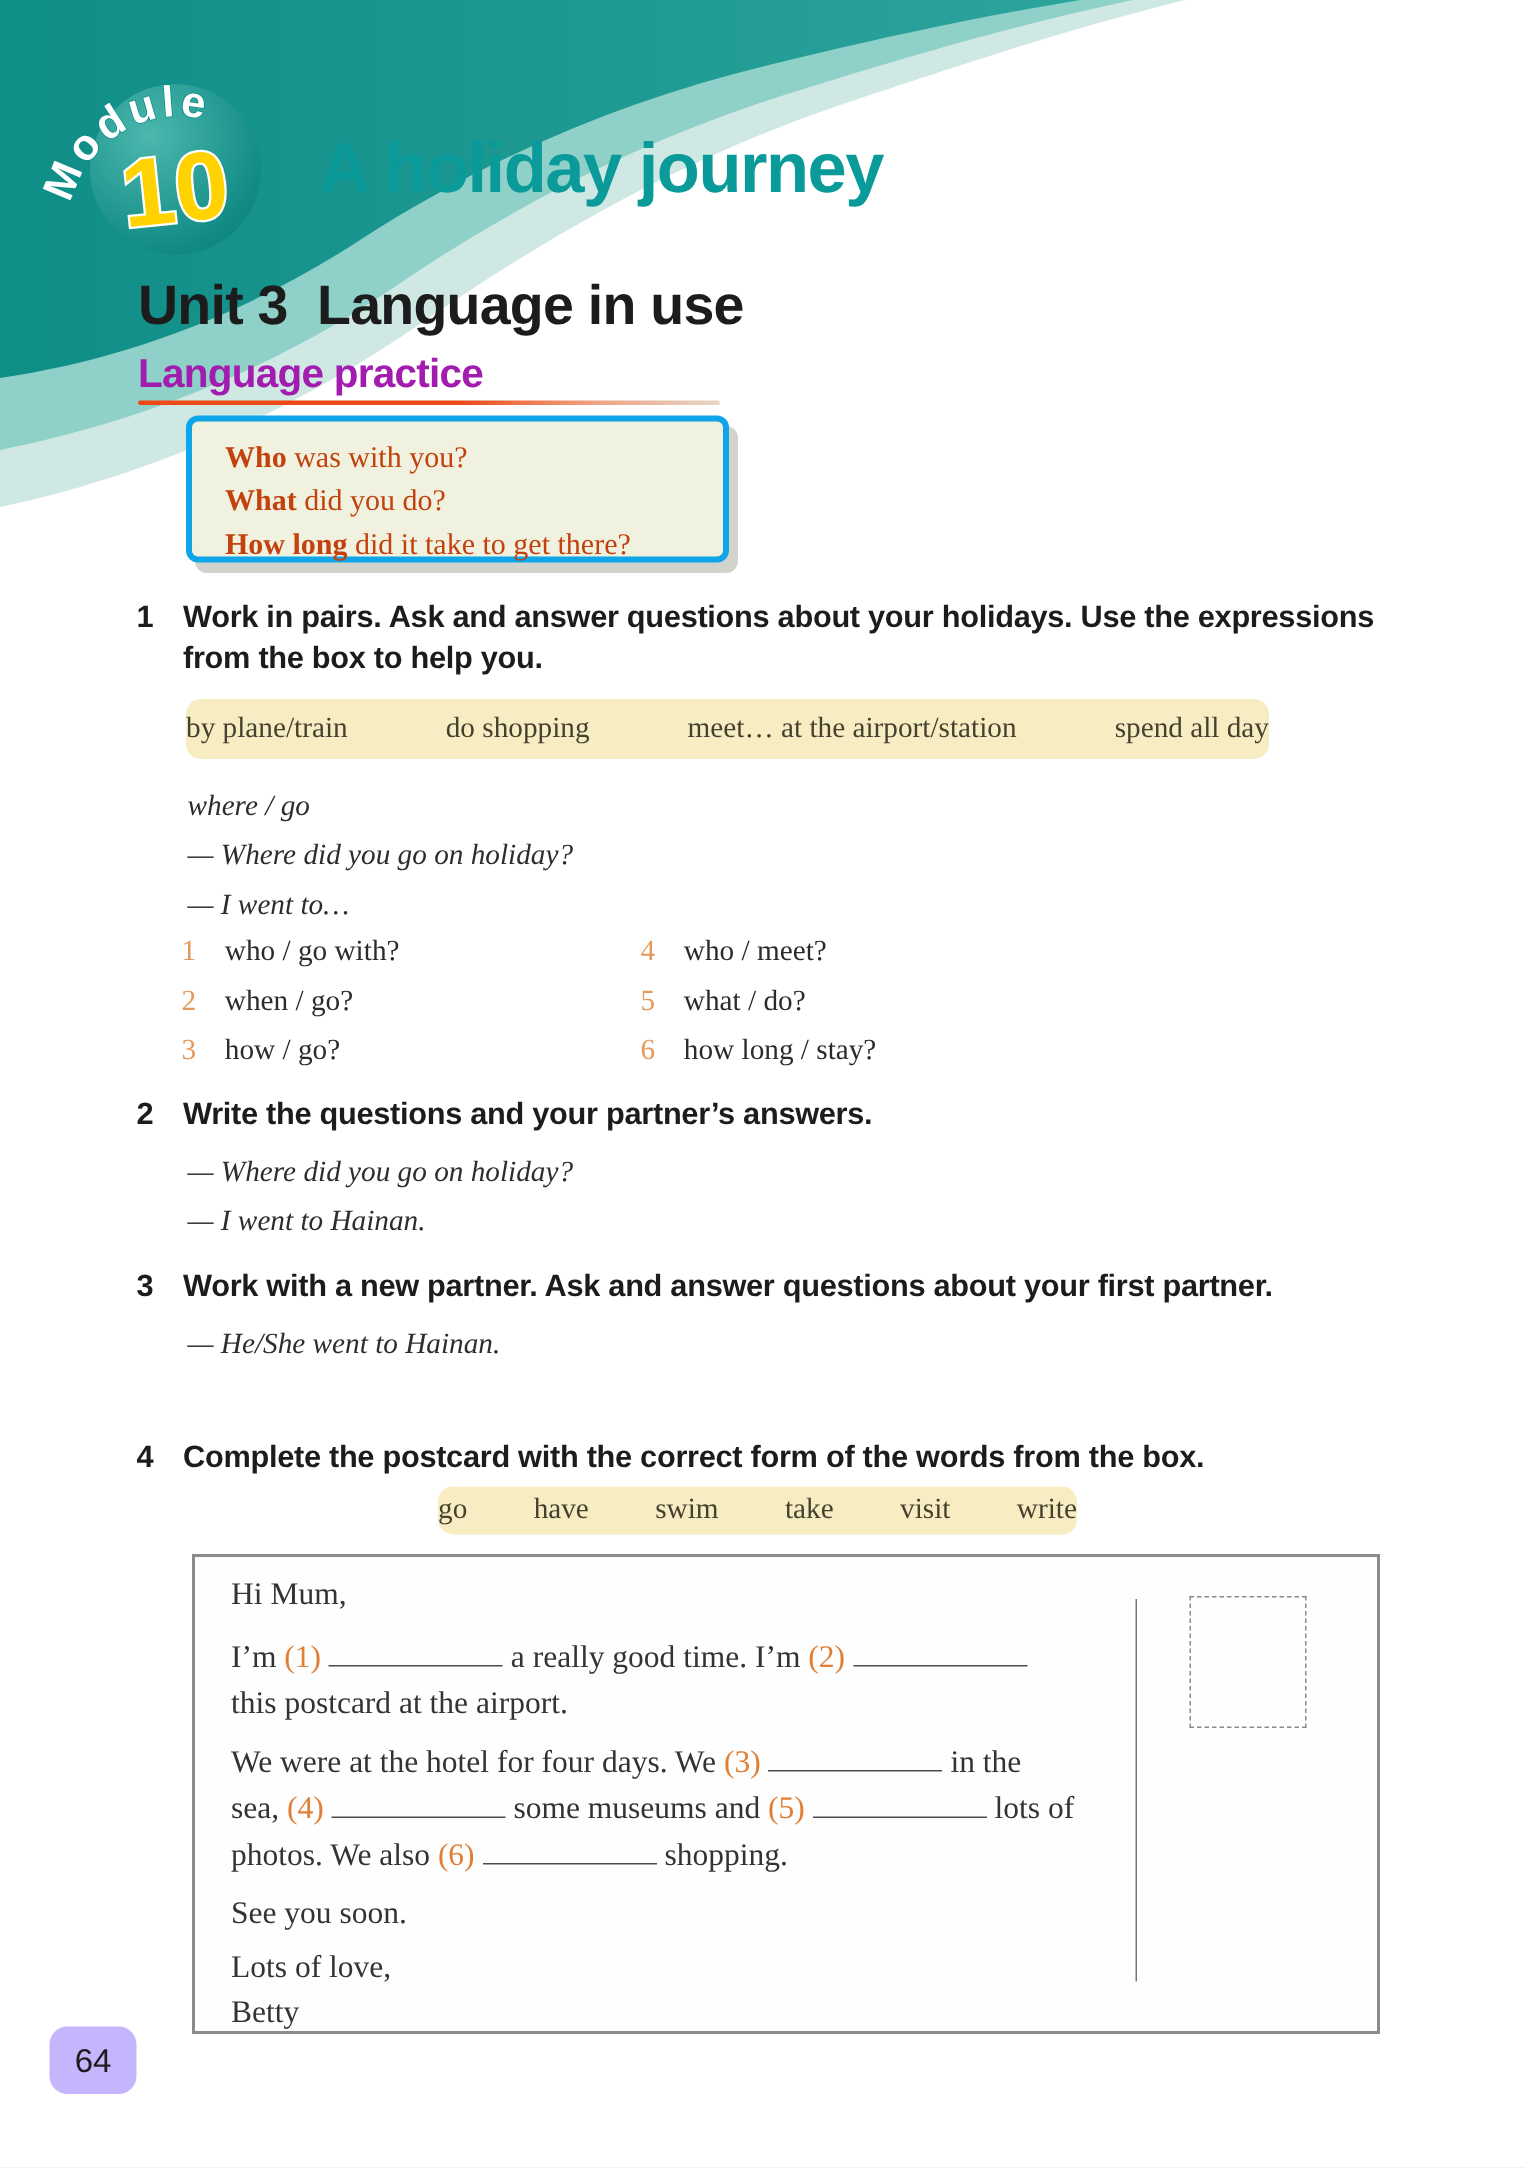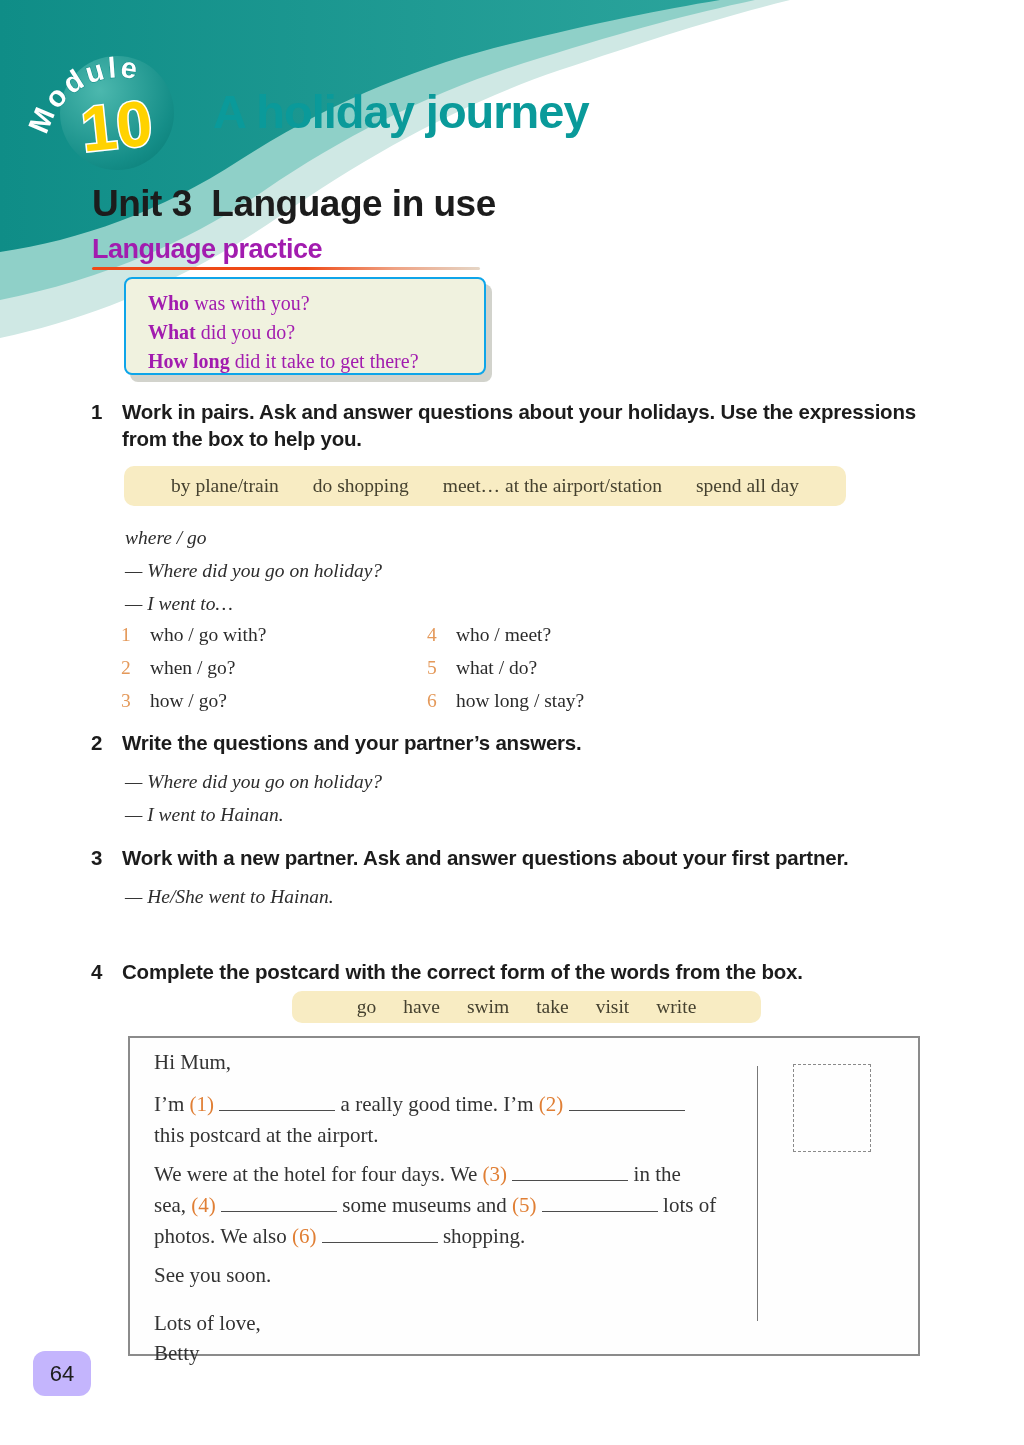--- a/index.html
+++ b/index.html
@@ -37,41 +37,41 @@
     position: absolute; left: 92px; top: 234px;
     font-size: 27px; font-weight: bold; color: #a21caf; letter-spacing: -0.5px;
   }
   .lp-underline {
     position: absolute; left: 92px; top: 267px; width: 388px; height: 3px;
     background: linear-gradient(to right, #ee4a17 0%, #ee4a17 55%, #efa283 78%, #e5d6c6 100%);
     border-radius: 2px;
   }
   .grammar-box {
     position: absolute; left: 124px; top: 277px; width: 362px; height: 98px;
-    background: #f0f2df; border: 2px solid #0ea5e9; border-radius: 8px;
+    background: #f0f2df; border: 4px solid #0ea5e9; border-radius: 8px;
     box-shadow: 6px 7px 0 rgba(125,130,110,0.35);
     padding: 10px 0 0 22px;
     font-family: "Liberation Serif", serif;
-    font-size: 20px; color: #a21caf; line-height: 29px;
+    font-size: 20px; color: #c2410c; line-height: 29px;
   }
   .ex { position: absolute; left: 91px; display: flex; }
   .ex-num {
     width: 31px; font-size: 20.5px; font-weight: bold; color: #1c1c1c; line-height: 27px;
   }
   .ex-text {
     width: 806px; font-size: 20.5px; font-weight: bold; color: #1c1c1c;
     line-height: 27px; letter-spacing: -0.2px;
   }
   .wordbox {
     position: absolute; background: #f8ecc3; border-radius: 10px;
-    display: flex; align-items: center; justify-content: center;
+    display: flex; align-items: center; justify-content: space-between;
     font-family: "Liberation Serif", serif; color: #45412f;
   }
   .wb1 { left: 124px; top: 466px; width: 722px; height: 40px; gap: 34px; font-size: 19.5px; }
-  .wb2 { left: 292px; top: 991px; width: 469px; height: 32px; gap: 27px; font-size: 19.5px; }
+  .wb2 { left: 292px; top: 991px; width: 426px; height: 32px; gap: 27px; font-size: 19.5px; }
   .cueblock { position: absolute; left: 125px; top: 521px; }
   .ital {
     font-family: "Liberation Serif", serif; font-style: italic;
     font-size: 19.5px; color: #2d2d2d; line-height: 33px;
   }
   .prompts-col { position: absolute; top: 618px; }
   .col1 { left: 121px; }
   .col2 { left: 427px; }
   .prow { line-height: 33px; font-family: "Liberation Serif", serif; font-size: 19.5px; color: #2b2b2b; }
   .pnum { display: inline-block; width: 24px; color: #e4995a; }
@@ -82,21 +82,21 @@
   }
   .pc-text {
     position: absolute; left: 24px; top: 0; width: 600px;
     font-family: "Liberation Serif", serif; font-size: 21px; color: #333333;
   }
   .pc-line { height: 31px; white-space: nowrap; }
   .pc-greeting { margin-top: 12px; height: 28px; }
   .mt14 { margin-top: 14px; }
   .mt8 { margin-top: 8px; }
   .pc-closing { margin-top: 8px; height: 28px; }
-  .pc-val { margin-top: 20px; height: 28px; }
+  .pc-val { margin-top: 8px; height: 28px; }
   .pc-sig { margin-top: 2px; height: 28px; }
   .onum { color: #e07f35; }
   .blank {
     display: inline-block; width: 116px; height: 16px;
     border-bottom: 1.5px solid #4c4c4c;
   }
   .pc-divider {
     position: absolute; left: 627px; top: 28px; width: 1px; height: 255px;
     background: #787878;
   }

